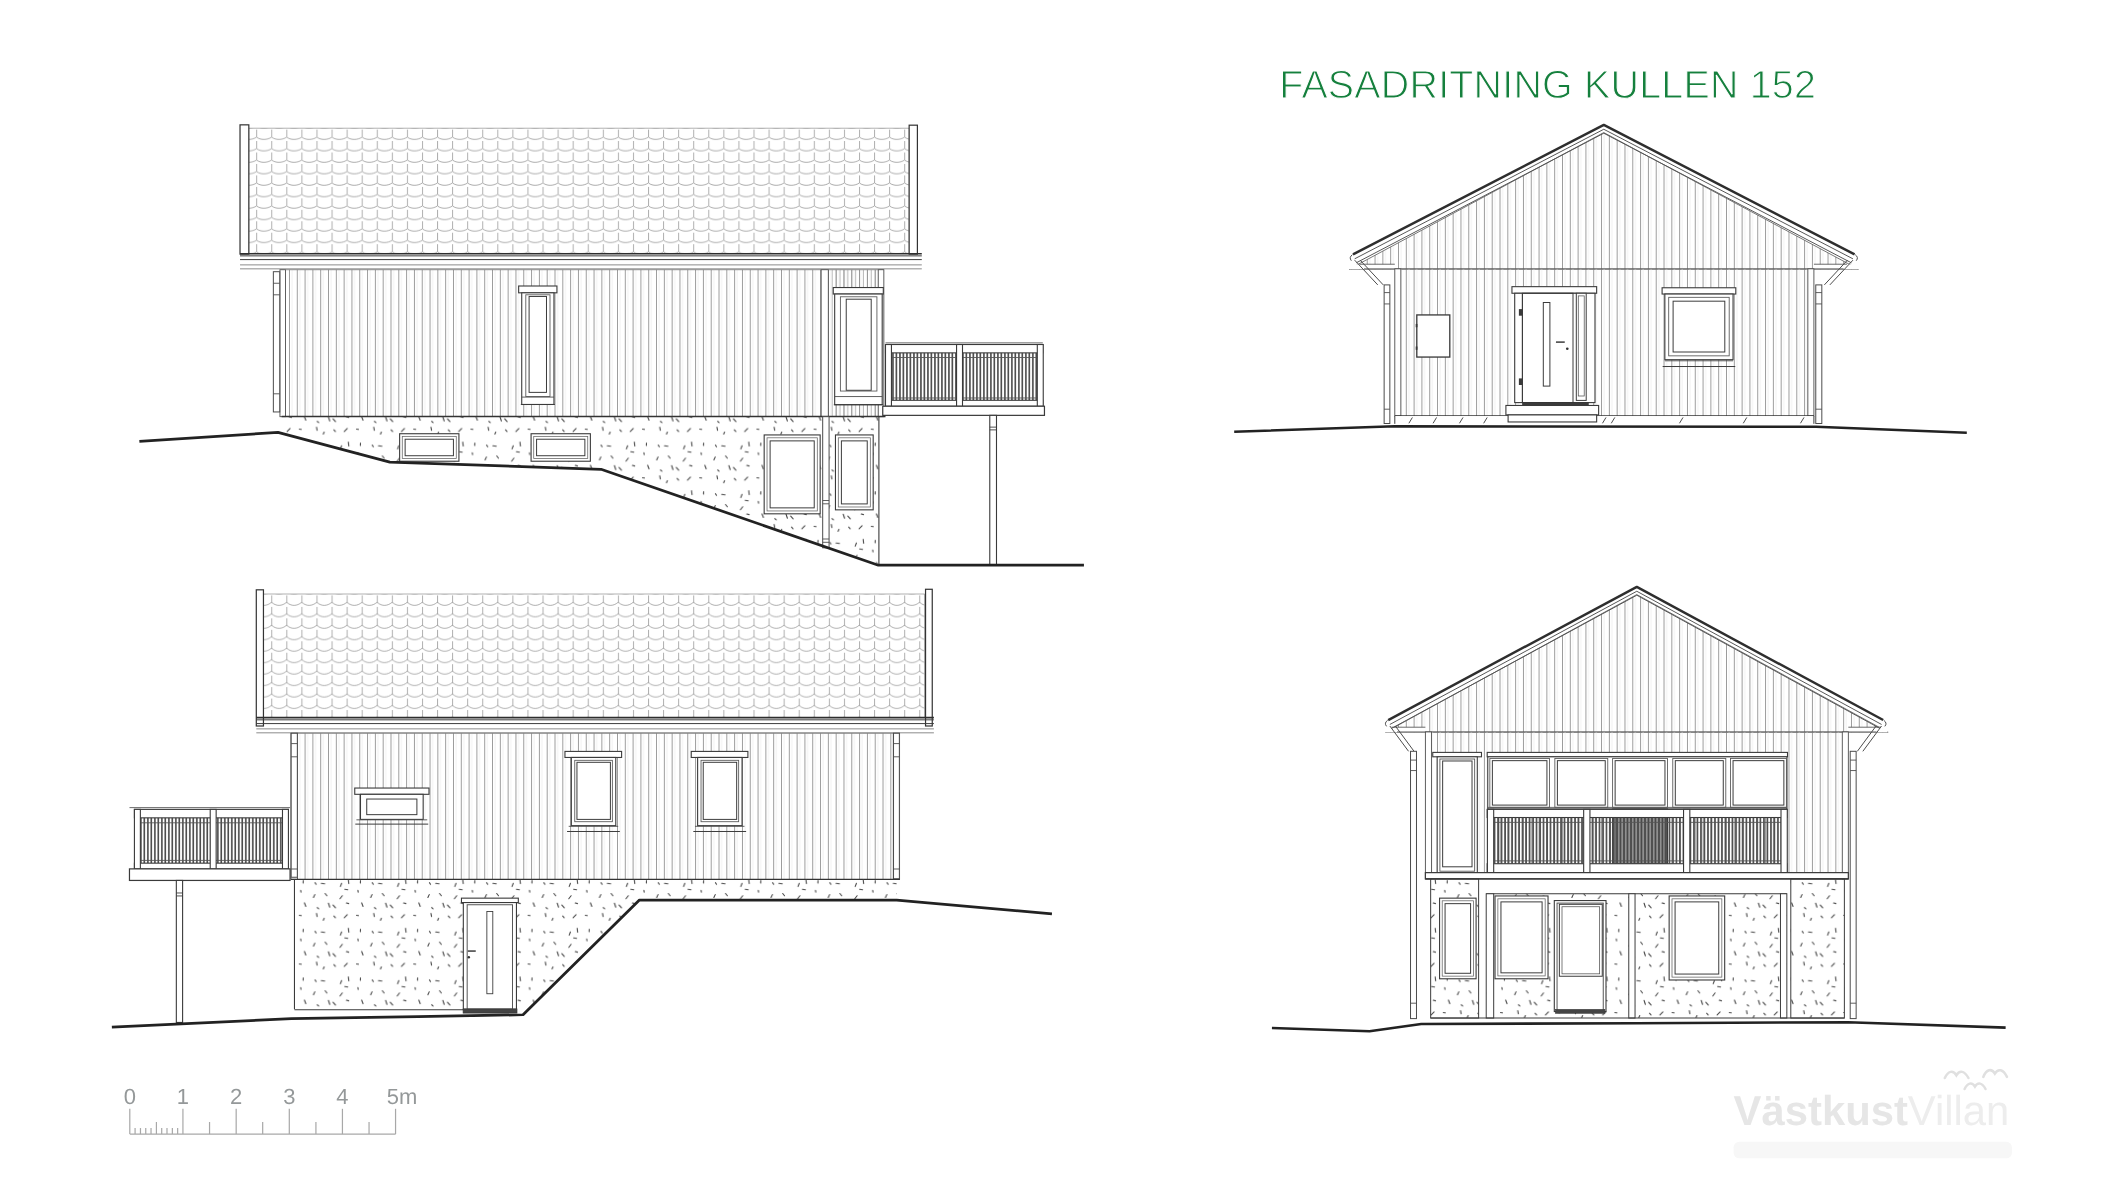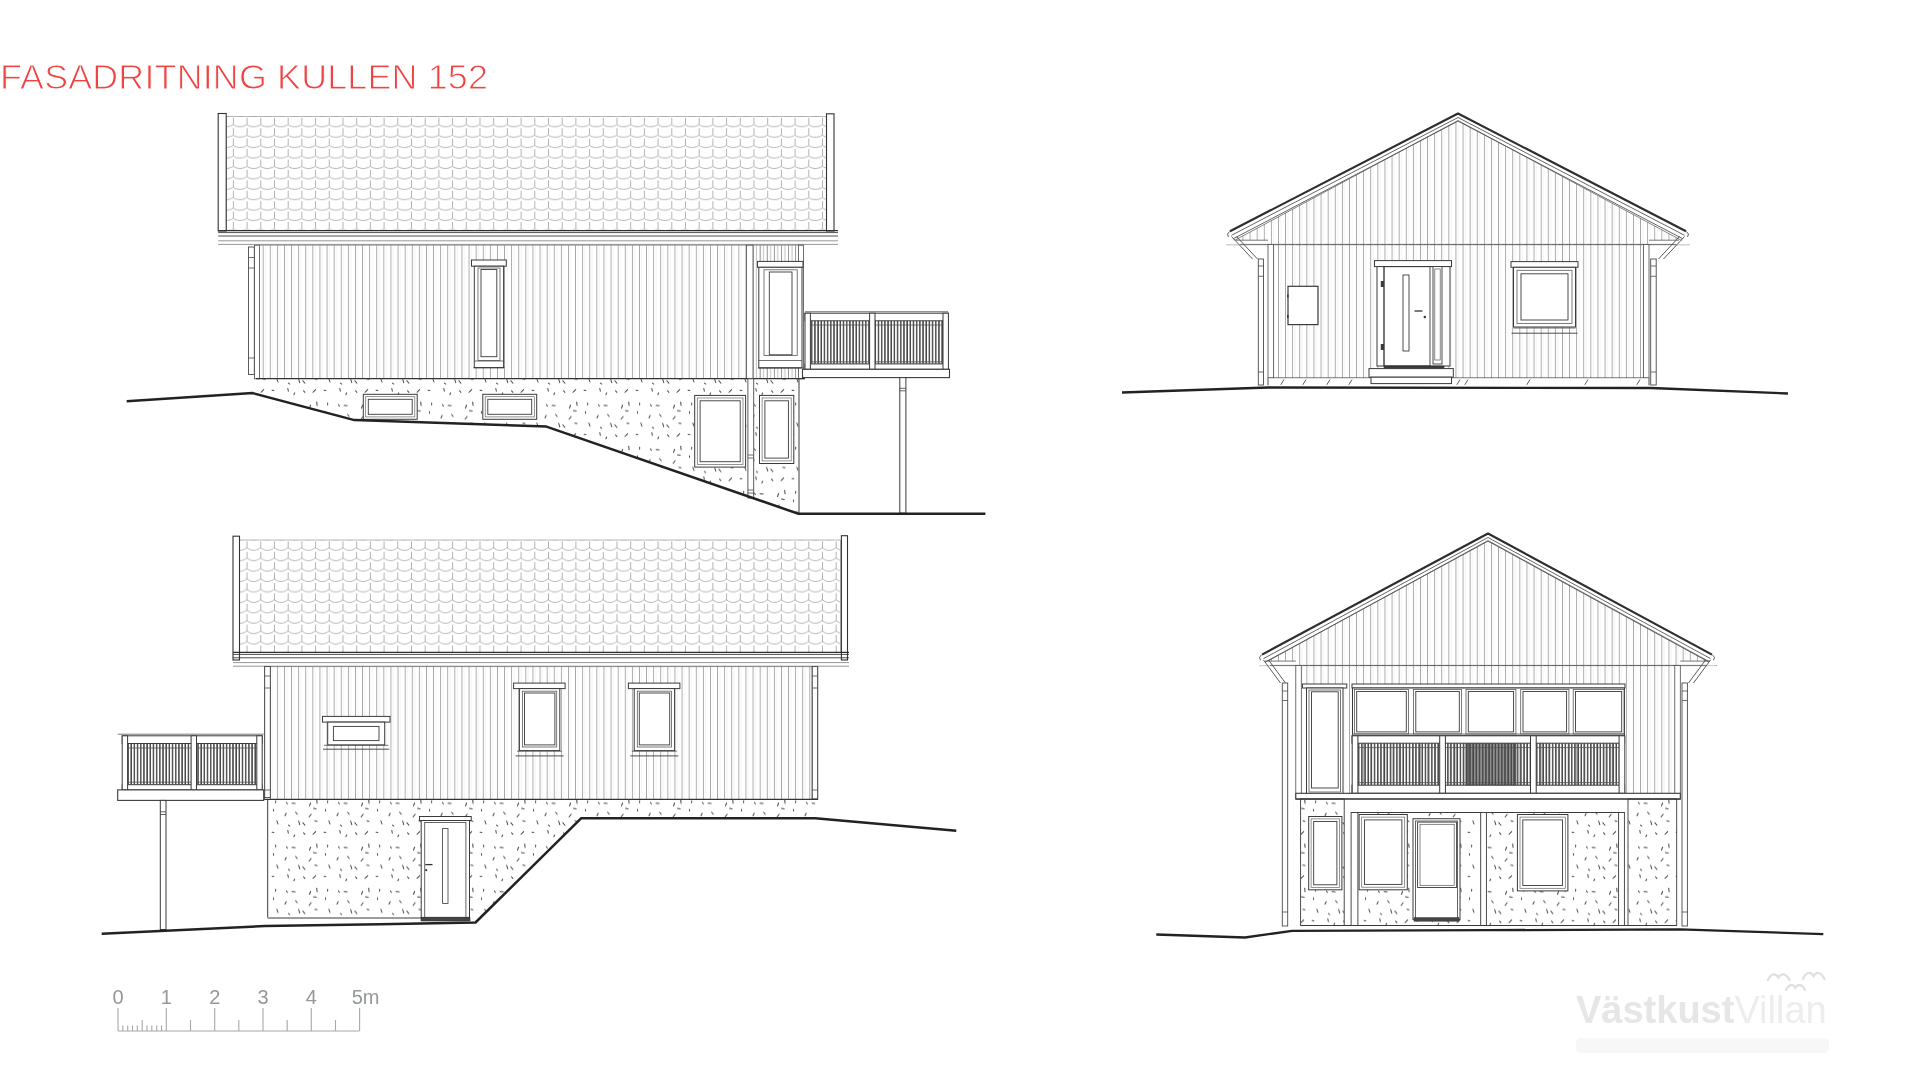--- a/index.html
+++ b/index.html
@@ -1,16 +1,16 @@
 <!DOCTYPE html>
 <html><head><meta charset="utf-8"><title>Fasadritning</title>
 <style>
 html,body{margin:0;padding:0;background:#fff;width:1920px;height:1089px;overflow:hidden}
 svg{position:absolute;left:0;top:0}
-.title{position:absolute;left:0;top:57px;width:1651px;text-align:left;font-family:"Liberation Sans",sans-serif;font-size:35.8px;letter-spacing:0.2px;color:#ef4444;white-space:nowrap;-webkit-text-stroke:0.95px #fff}
+.title{position:absolute;left:0;top:57px;width:1651px;text-align:right;font-family:"Liberation Sans",sans-serif;font-size:35.8px;letter-spacing:0.2px;color:#15803d;white-space:nowrap;-webkit-text-stroke:0.95px #fff}
 </style></head>
 <body>
 <svg width="1920" height="1089" viewBox="0 0 1920 1089">
     <defs>
 <pattern id="tileA" width="13.7" height="10.42" patternUnits="userSpaceOnUse" patternTransform="translate(0,3.18)">
   <path d="M0.5,0 V7.0" fill="none" stroke="#8c8c8c" stroke-width="0.65"></path>
   <path d="M0.5,7.0 C3.8,9.6 9.9,9.6 13.7,7.1" fill="none" stroke="#8c8c8c" stroke-width="0.65"></path>
 </pattern>
 <pattern id="tileB" width="13.7" height="10.42" patternUnits="userSpaceOnUse" patternTransform="translate(0,9.88)">
   <path d="M0.5,0 V7.0" fill="none" stroke="#8c8c8c" stroke-width="0.65"></path>

